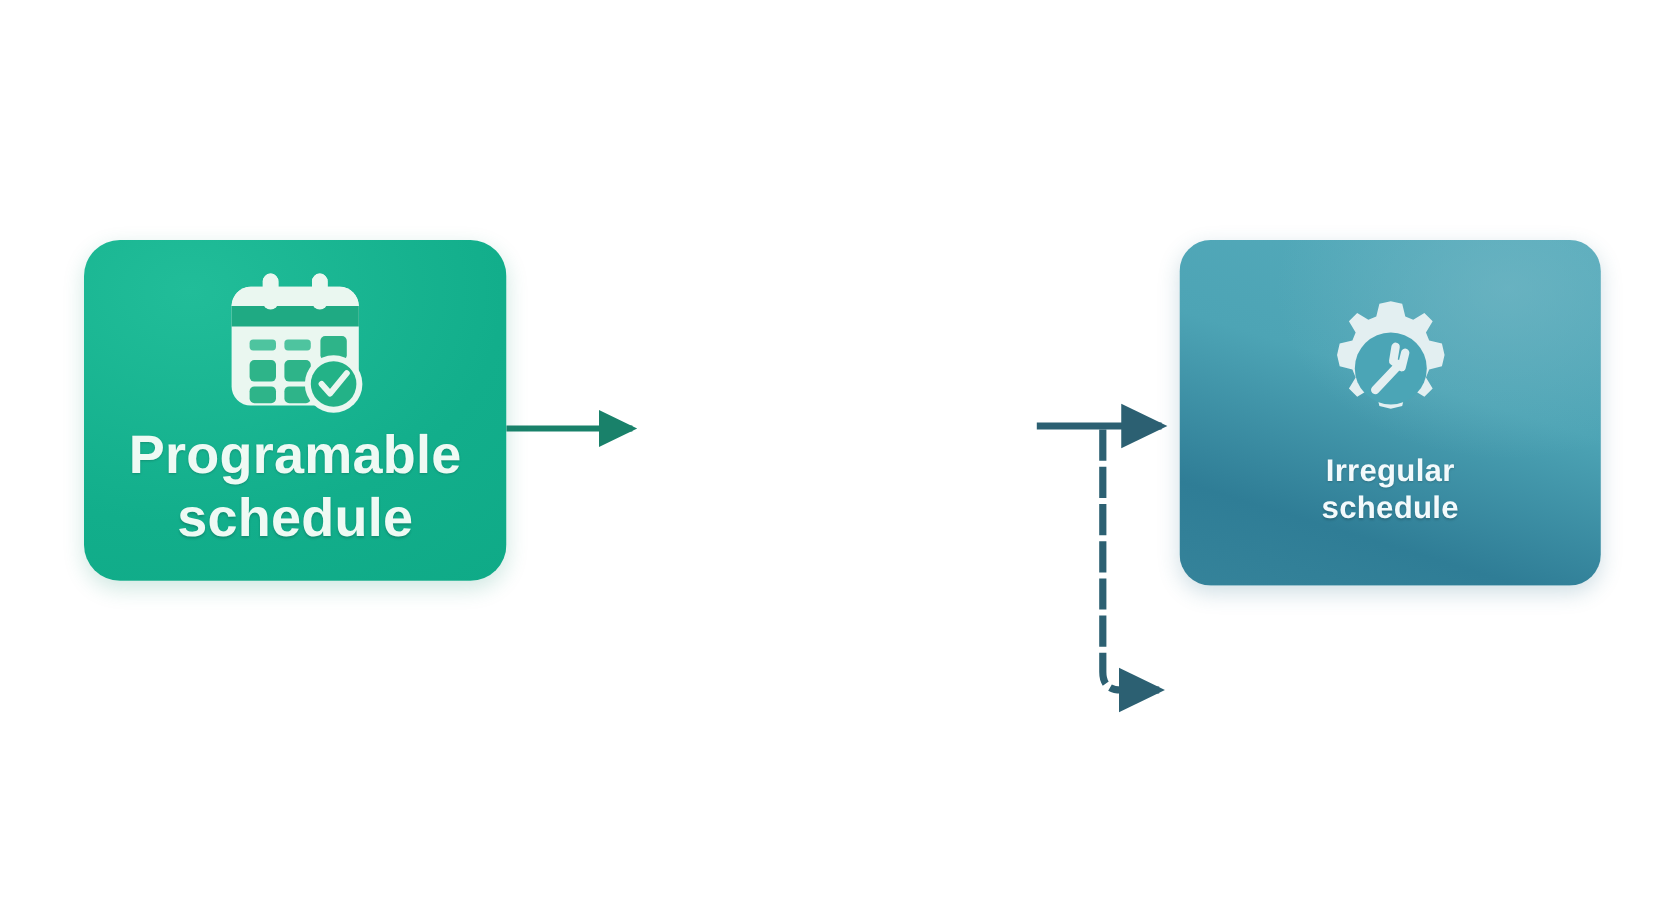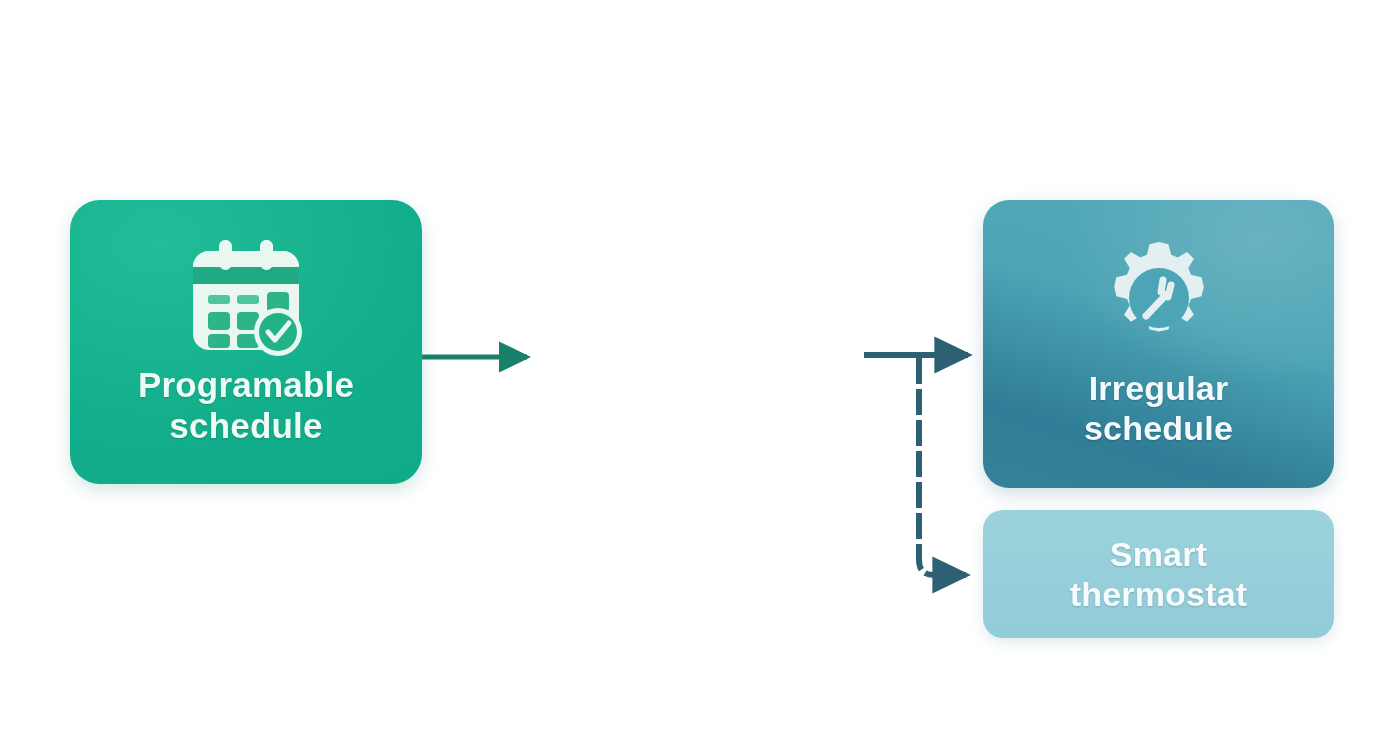--- a/index.html
+++ b/index.html
@@ -54,21 +54,21 @@
     left: 70px;
     top: 200px;
     width: 352px;
     height: 284px;
     border-radius: 30px;
     background: #14b491;
     background-image: radial-gradient(120% 110% at 25% 15%, #21bd99 0%, #12ae8b 62%, #0faa87 100%);
     box-shadow: 0 6px 18px rgba(18,140,112,0.20);
   }
   #node-programable .node-label {
-    font-size: 35px;
+    font-size: 45px;
     color: #eefaf4;
   }
 
   
   #node-start {
     left: 539px;
     top: 283px;
     width: 325px;
     height: 155px;
     border-radius: 26px;
@@ -89,21 +89,21 @@
     width: 351px;
     height: 288px;
     border-radius: 26px;
     background: #4ba5b6;
     background-image:
       radial-gradient(95% 85% at 78% 14%, rgba(122,186,199,0.55) 0%, rgba(122,186,199,0) 58%),
       linear-gradient(197deg, #55abbb 0%, #4da4b5 42%, #2f7d96 78%, #35839a 100%);
     box-shadow: 0 6px 18px rgba(40,110,135,0.22);
   }
   #node-irregular .node-label {
-    font-size: 34px;
+    font-size: 26px;
     color: #f3fafc;
     margin-top: 8px;
     text-align: center;
   }
 
   
   #node-thermostat {
     left: 983px;
     top: 510px;
     width: 351px;
@@ -207,18 +207,14 @@
         <g stroke="#e3eff1" stroke-linecap="round" stroke-linejoin="round" fill="none">
           <path d="M62 40 l-2 12 7 5 3-12" stroke-width="7"></path>
           <path d="M63 57 L45 76" stroke-width="7"></path>
         </g>
       </svg>
     </span>
     <div class="node-label">Irregular
 schedule</div>
   </div>
 
-  <div class="node" id="node-thermostat">
-    <div class="node-label">Smart
-thermostat</div>
-  </div>
 
 </div>
 
 </body></html>

